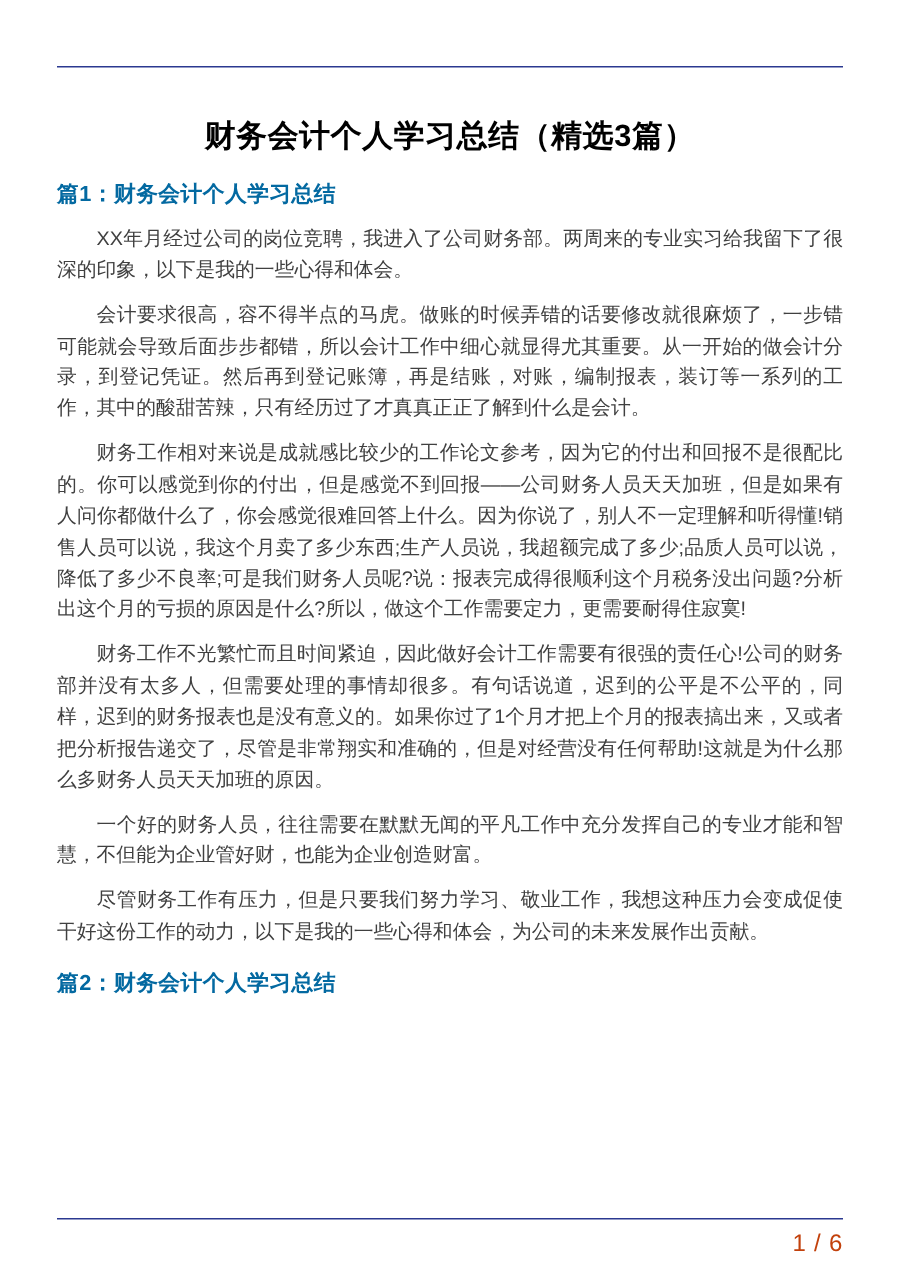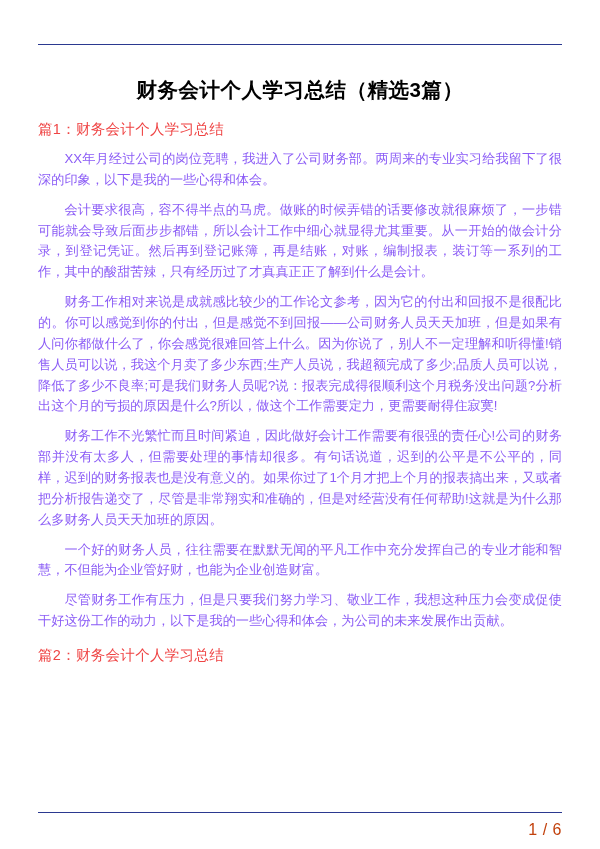--- a/index.html
+++ b/index.html
@@ -45,34 +45,34 @@
   }
   .doc-title {
     text-align: center;
     font-size: 20.5px;
     font-weight: bold;
     letter-spacing: 0.5px;
     margin: 14px 0 16px 0;
     color: #000;
   }
   .section-heading {
-    color: #ef4444;
-    font-weight: normal;
+    color: #0369a1;
+    font-weight: bold;
     font-size: 14.5px;
     margin: 14px 0 10px 0;
     letter-spacing: 0.3px;
   }
   .para {
     font-size: 13.2px;
     line-height: 1.58;
     text-align: justify;
     text-justify: inter-ideograph;
     margin: 0 0 9px 0;
     text-indent: 2em;
-    color: #8b5cf6;
+    color: #404040;
   }
   .sub-heading {
     font-size: 13.2px;
     line-height: 1.58;
     margin: 10px 0 9px 0;
     text-indent: 2em;
     font-weight: normal;
     color: #111;
   }
   .footer {

